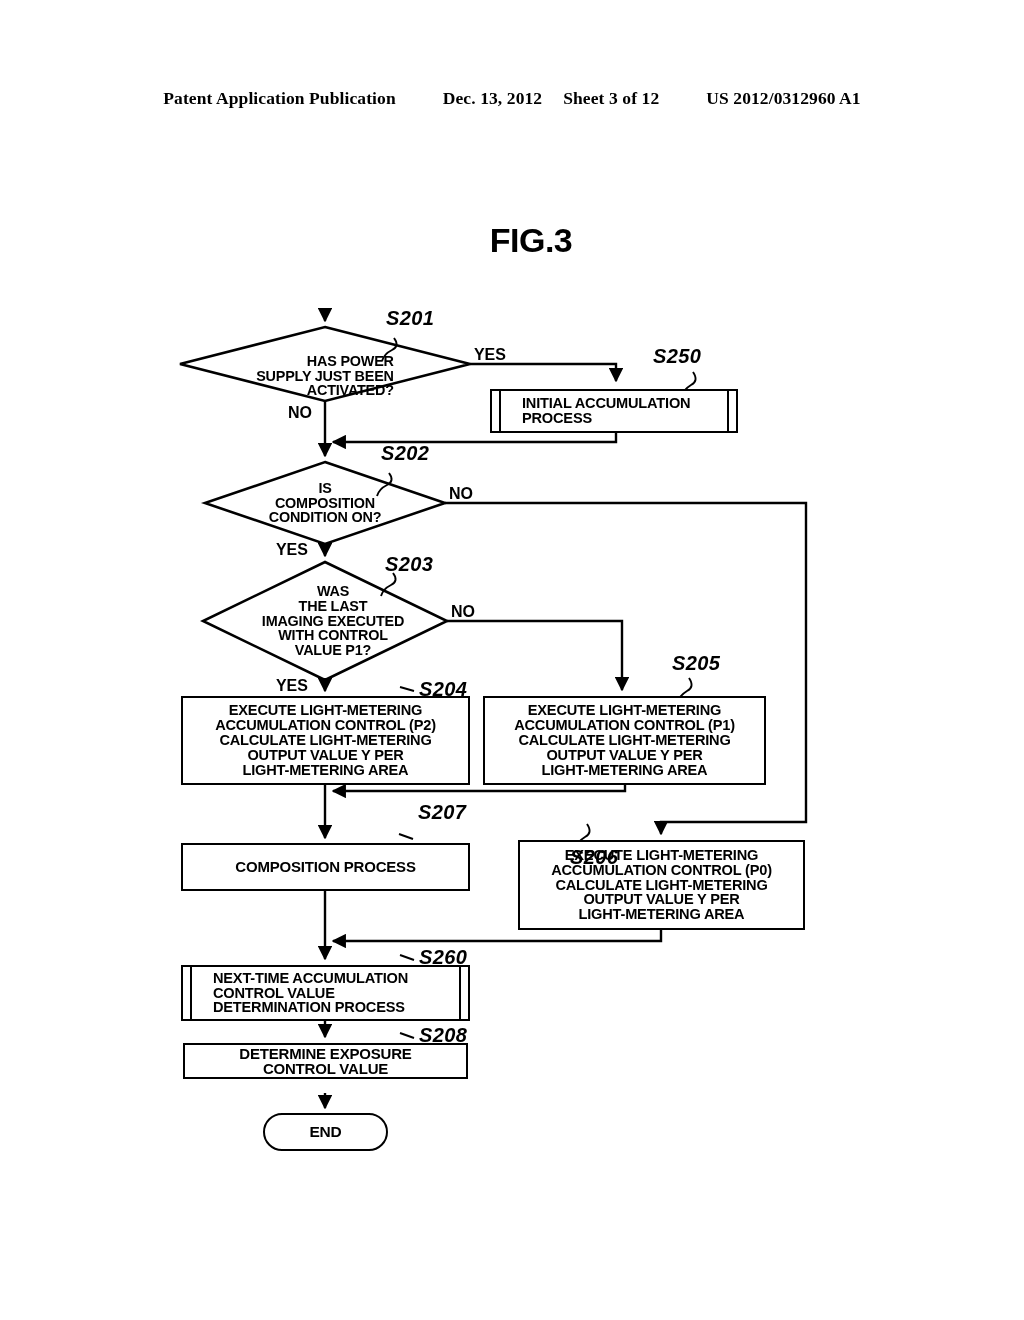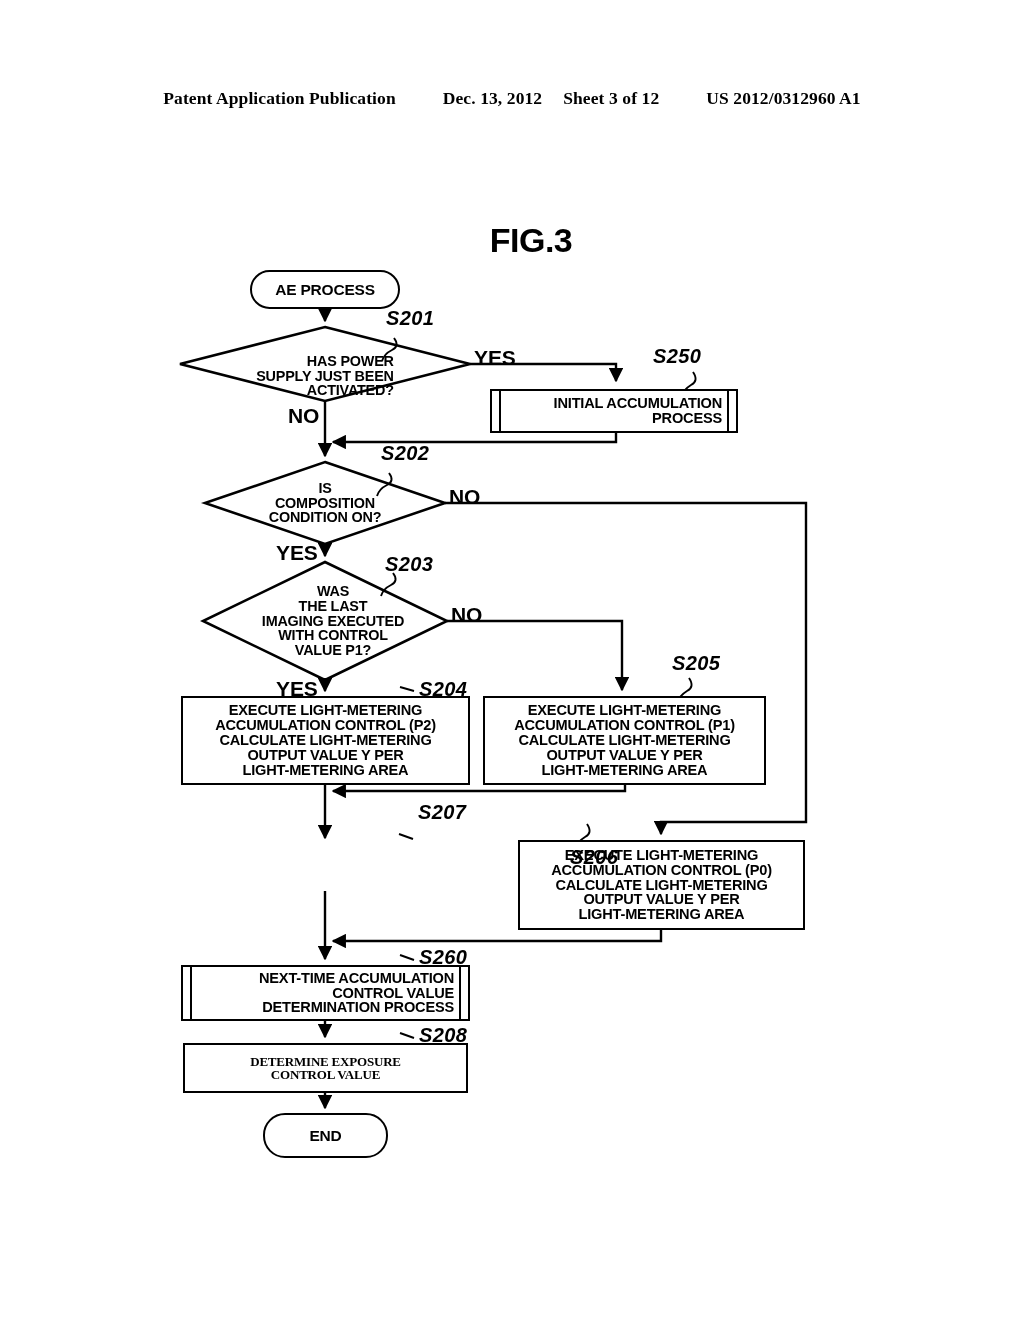--- a/index.html
+++ b/index.html
@@ -106,42 +106,43 @@
     bottom: 0;
     width: 0;
     border-left: 2.2px solid #000;
   }
   .predefined::before { left: 7px; }
   .predefined::after  { right: 7px; }
   .predefined .inner {
     width: 100%;
     padding: 0 14px;
     box-sizing: border-box;
-    text-align: right;
+    text-align: left;
+    margin-left: 16px;
   }
 
   
   .decision {
     position: absolute;
     display: flex;
     align-items: center;
     justify-content: center;
     text-align: center;
     font-weight: bold;
     font-size: 14.4px;
     line-height: 1.02;
     letter-spacing: -0.2px;
     pointer-events: auto;
   }
 
   
   .branch-label {
     position: absolute;
     font-weight: bold;
-    font-size: 21px;
+    font-size: 16px;
     letter-spacing: -0.1px;
     white-space: nowrap;
   }
 
   
   .step-ref {
     position: absolute;
     font-family: Liberation Sans, sans-serif;
     font-style: italic;
     font-weight: bold;
@@ -218,23 +219,20 @@
       <path d="M 393 573 q 6 8 -2 12 q -8 4 -10 11"></path>
       <path d="M 414 691 l -14 -4"></path>
       <path d="M 689 678 q 6 9 -2 13 q -8 5 -10 12"></path>
       <path d="M 587 824 q 6 9 -2 13 q -8 5 -9 11"></path>
       <path d="M 413 839 l -14 -5"></path>
       <path d="M 414 960 l -14 -5"></path>
       <path d="M 414 1038 l -14 -5"></path>
     </g>
   </svg>
 
-  <div class="node terminator" style="left:250px; top:270px; width:150px; height:39px;">
-    <span>AE PROCESS</span>
-  </div>
 
   <div class="decision nowrap" style="left:188px; top:348px; width:274px; height:56px;text-align:right;">
     <span class="nowrap">HAS POWER
 SUPPLY JUST BEEN
 ACTIVATED?</span>
   </div>
   <div class="step-ref" style="left:386px; top:307px;">S201</div>
   <div class="branch-label" style="left:474px; top:346px;">YES</div>
   <div class="branch-label" style="left:288px; top:404px;">NO</div>
 
@@ -284,32 +282,35 @@
 
   <div class="node process nowrap" style="left:518px; top:840px; width:287px; height:90px; padding:0 4px;">
     <span class="nowrap">EXECUTE LIGHT-METERING
 ACCUMULATION CONTROL (P0)
 CALCULATE LIGHT-METERING
 OUTPUT VALUE Y PER
 LIGHT-METERING AREA</span>
   </div>
   <div class="step-ref" style="left:570px; top:798px;margin-top:48px;">S206</div>
 
+  <div class="node process" style="left:181px; top:843px; width:289px; height:48px; font-size:15px;">
+    <span>COMPOSITION PROCESS</span>
+  </div>
   <div class="step-ref" style="left:418px; top:801px;">S207</div>
 
   <div class="node predefined" style="left:181px; top:965px; width:289px; height:56px;">
     <span class="inner nowrap">NEXT-TIME ACCUMULATION
 CONTROL VALUE
 DETERMINATION PROCESS</span>
   </div>
   <div class="step-ref" style="left:419px; top:946px;">S260</div>
 
-  <div class="node process nowrap" style="left:183px; top:1043px; width:285px; height:50px; font-size:13px;font-family:Liberation Serif, serif;">
+  <div class="node process nowrap" style="left:183px; top:1043px; width:285px; height:36px; font-size:15px;">
     <span class="nowrap">DETERMINE EXPOSURE
 CONTROL VALUE</span>
   </div>
   <div class="step-ref" style="left:419px; top:1024px;">S208</div>
 
-  <div class="node terminator" style="left:263px; top:1113px; width:125px; height:45px;">
+  <div class="node terminator" style="left:263px; top:1113px; width:125px; height:38px;">
     <span>END</span>
   </div>
 
 </div>
 
 </body></html>

